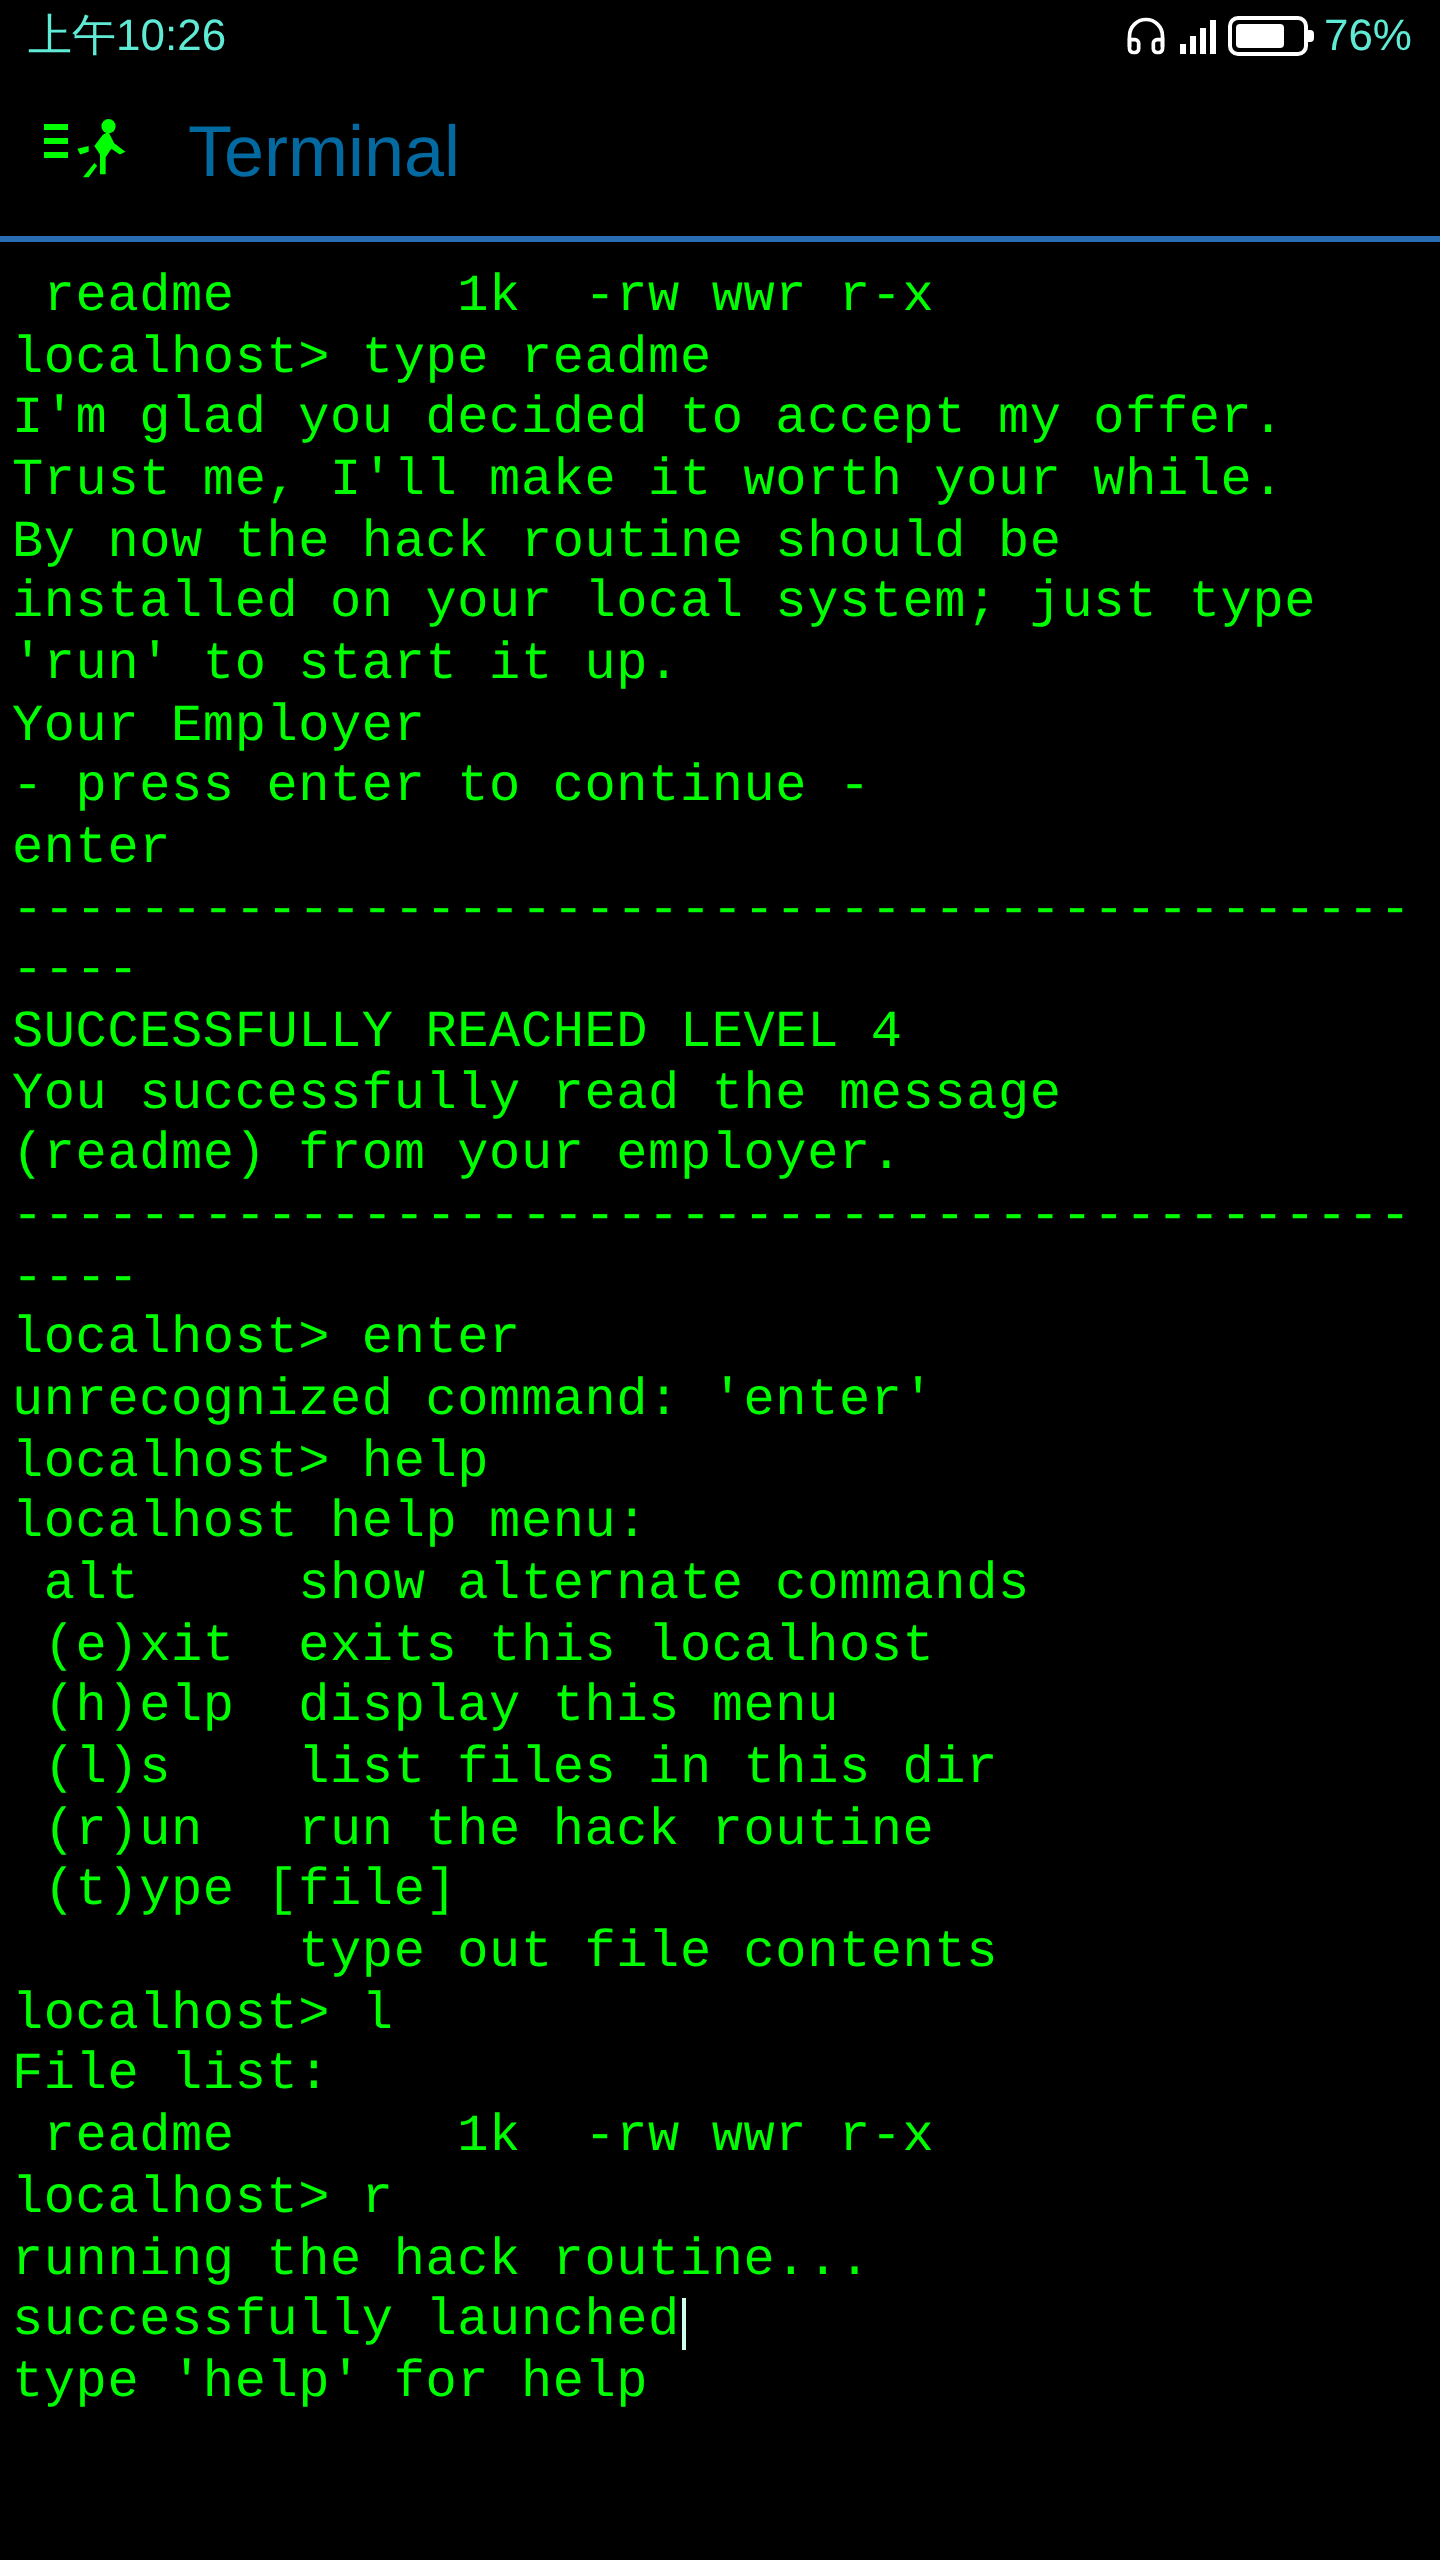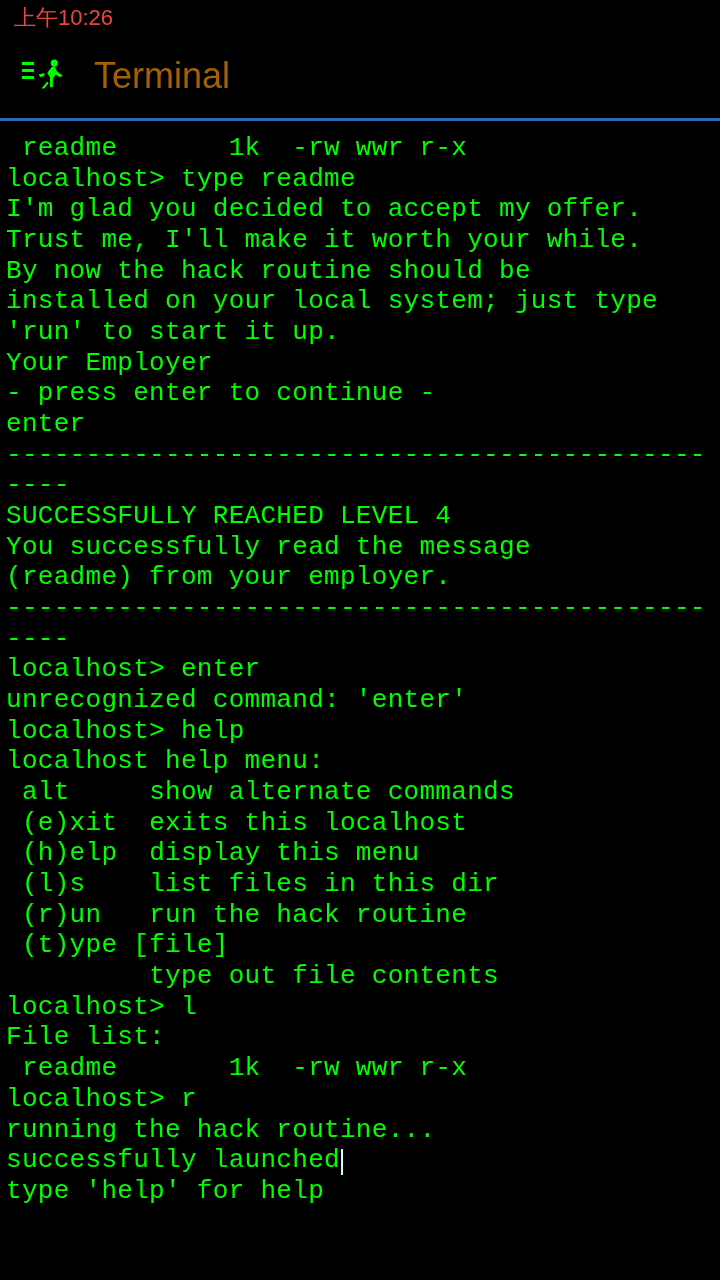--- a/index.html
+++ b/index.html
@@ -11,21 +11,21 @@
       width: 720px;
       height: 1280px;
       background: #000;
       font-family: monospace;
       overflow: hidden;
     }
     .status-bar {
       display: flex;
       justify-content: space-between;
       align-items: center;
-      color: #ef4444;
+      color: #5eead4;
       padding: 4px 14px;
       font-size: 22px;
       height: 36px;
       font-family: sans-serif;
     }
     .status-left {
       font-weight: 400;
     }
     .status-right {
       display: flex;
@@ -113,21 +113,21 @@
       flex-direction: column;
       gap: 4px;
     }
     .trail span {
       width: 12px;
       height: 3px;
       background: #0f0;
       display: block;
     }
     .app-title {
-      color: #a16207;
+      color: #0369a1;
       font-size: 36px;
       font-family: sans-serif;
       font-weight: 400;
     }
     .terminal {
       padding: 12px 13px 0 6px;
       color: #00ff00;
       font-size: 26px;
       line-height: 1.18;
       font-family: "Courier New", monospace;
@@ -142,20 +142,38 @@
       background: #cfe;
       vertical-align: text-bottom;
       margin-left: 1px;
     }
   </style>
 </head>
 <body>
 
 <div class="status-bar">
   <div class="status-left">上午10:26</div>
+  <div class="status-right">
+    <div class="status-icons">
+      <svg class="headphones-icon" viewBox="0 0 24 24" fill="none" stroke="#fff" stroke-width="2">
+        <path d="M3 18v-6a9 9 0 0 1 18 0v6"></path>
+        <path d="M21 19a2 2 0 0 1-2 2h-1a2 2 0 0 1-2-2v-3a2 2 0 0 1 2-2h3zM3 19a2 2 0 0 0 2 2h1a2 2 0 0 0 2-2v-3a2 2 0 0 0-2-2H3z"></path>
+      </svg>
+      <div class="signal-bars">
+        <span></span>
+          <span></span>
+          <span></span>
+          <span></span>
+      </div>
+      <div class="battery">
+        <div class="battery-fill"></div>
+      </div>
+    </div>
+    <span class="battery-pct">76%</span>
+  </div>
 </div>
 
 <div class="app-header">
   <div class="app-icon">
     <div class="trail">
         <span></span>
         <span></span>
         <span></span>
       </div>
     <div class="runner">

